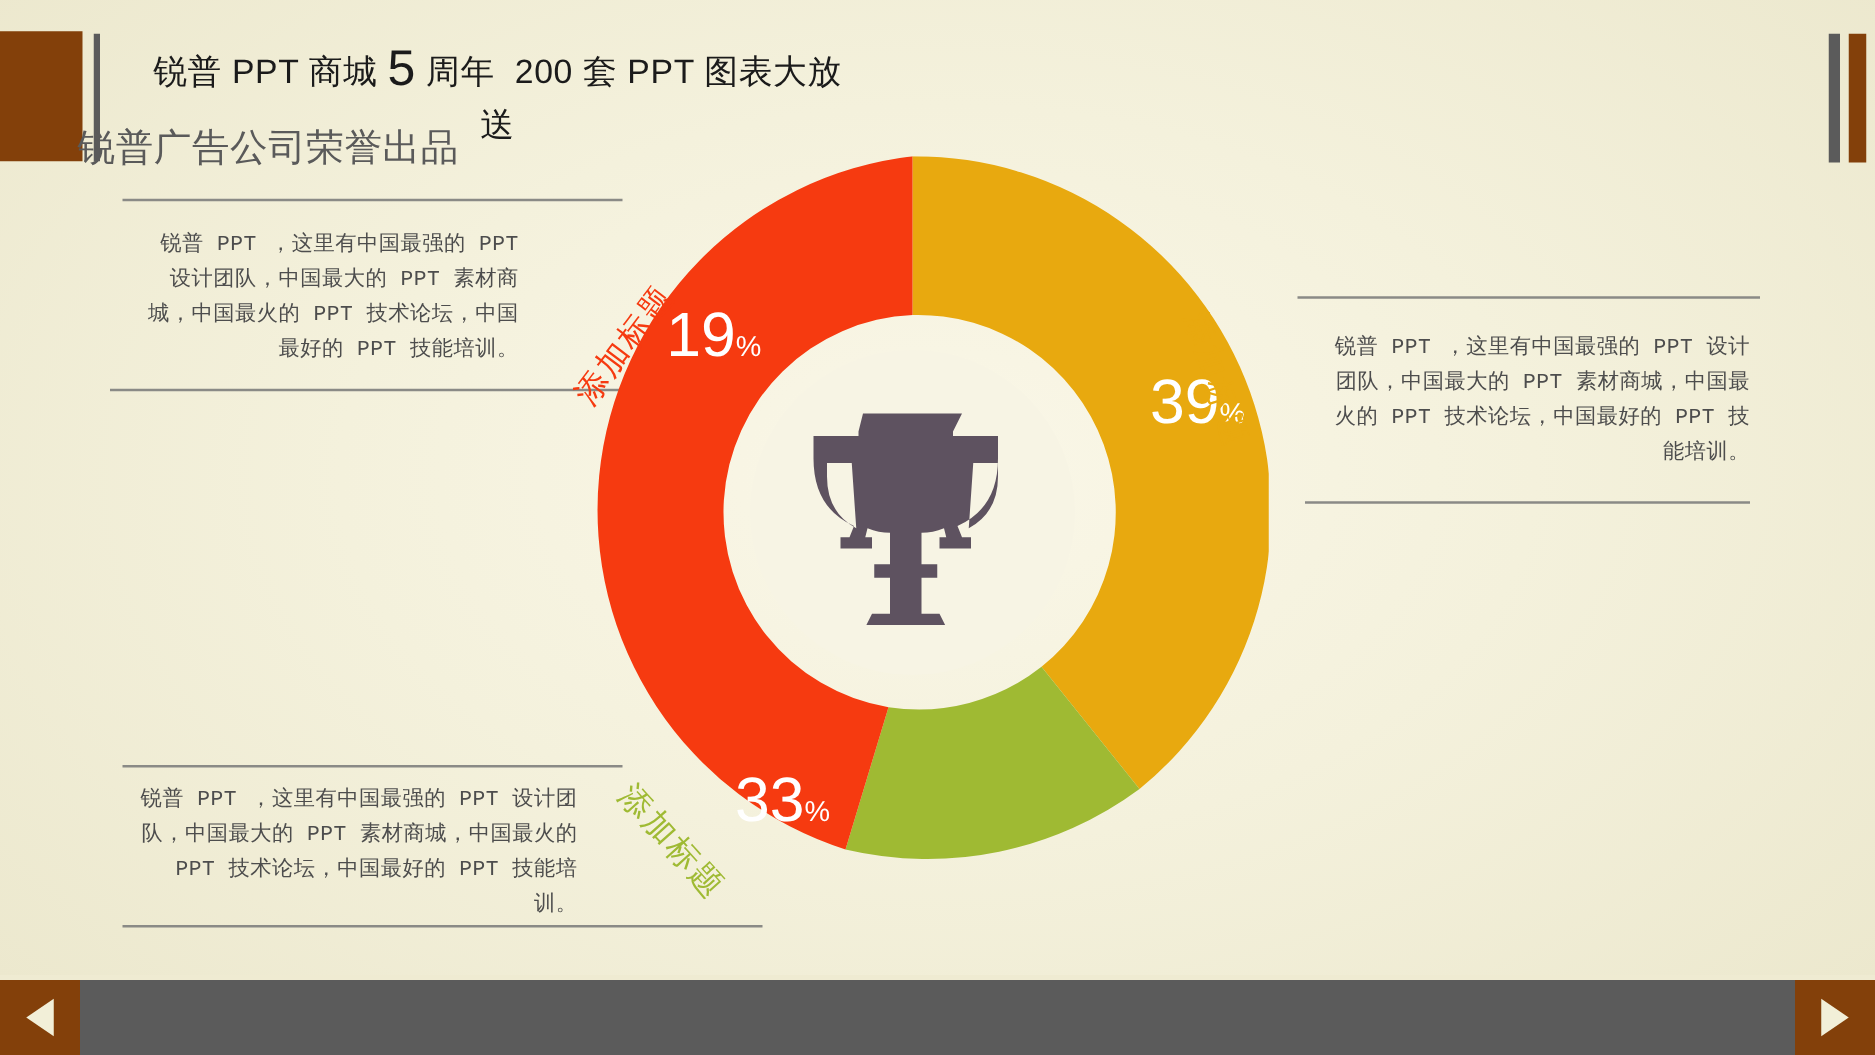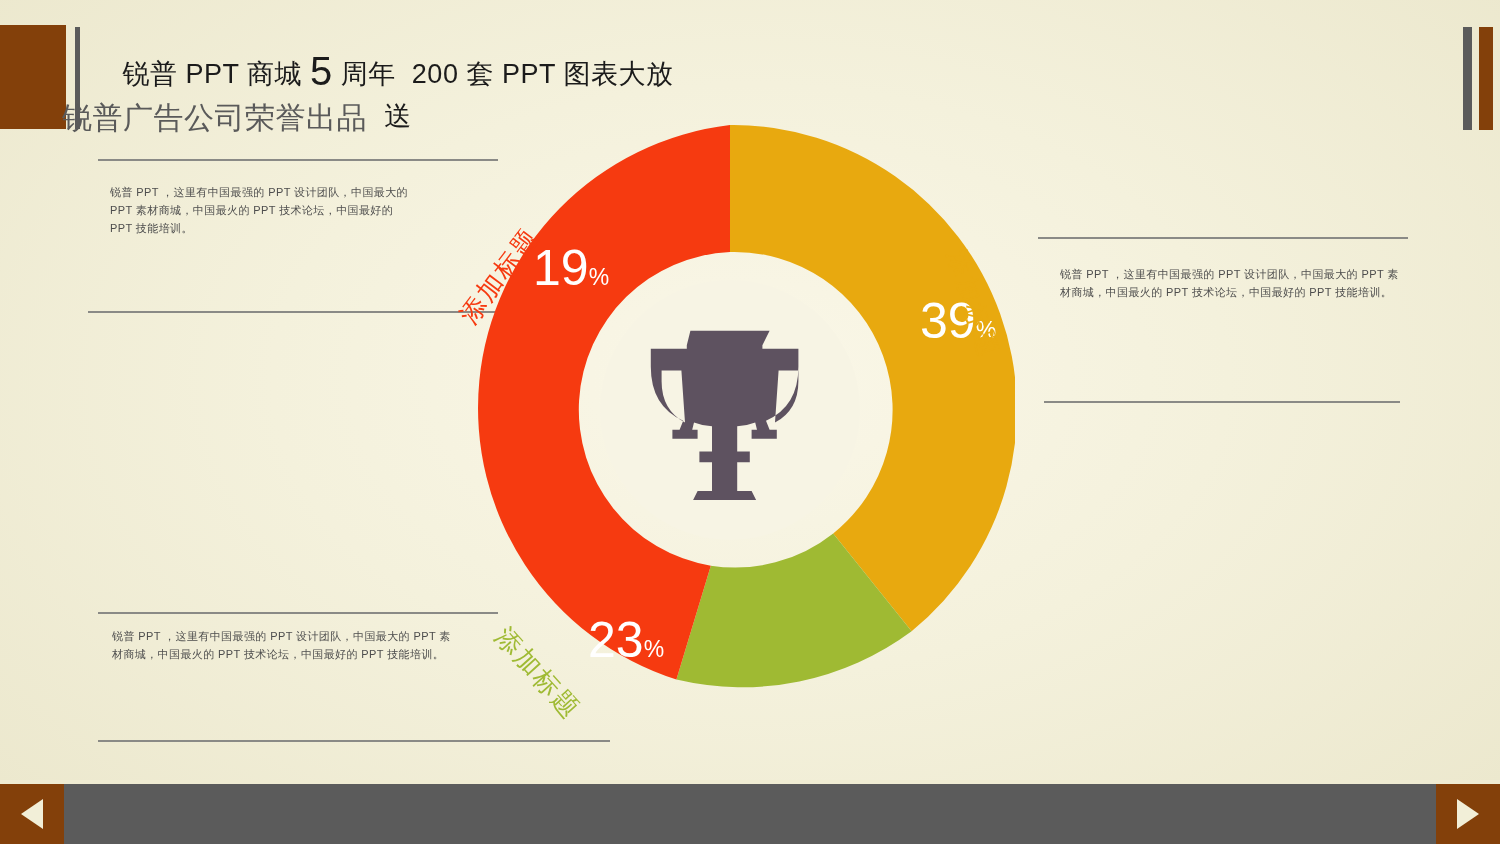--- a/index.html
+++ b/index.html
@@ -27,35 +27,35 @@
     position:absolute;right:28px;top:27px;width:9px;height:103px;
     background:#5B5B5B;
   }
   .edge-brown{
     position:absolute;right:7px;top:27px;width:14px;height:103px;
     background:#83400A;
   }
 
   
   .title{
-    position:absolute;left:88px;top:44px;width:620px;
+    position:absolute;left:88px;top:28px;width:620px;
     font-size:27px;color:#1b1b1b;line-height:1.35;
     text-align:center;letter-spacing:.5px;white-space:pre-wrap;
   }
   .title .big{font-size:40px;vertical-align:-2px;}
   .subtitle{
     position:absolute;left:62px;top:98px;width:420px;
     font-size:30px;color:#5A5A5A;letter-spacing:.5px;
   }
 
   
   .txtblock{position:absolute;}
   .txtblock p{
-    margin:0;font-size:11px;line-height:1.65;color:#4D4D4D;
-    letter-spacing:.4px;
+    margin:0;font-size:17px;line-height:1.65;color:#4D4D4D;
+    text-align:right;letter-spacing:.4px;font-family:Liberation Mono, monospace;
   }
   .rule{position:absolute;height:2px;background:#8A8A86;}
 
   #tb-left{left:110px;top:183px;width:305px;}
   #tb-right{left:1060px;top:265px;width:340px;}
   #tb-bottom{left:112px;top:627px;width:350px;}
 
   
   .donut-wrap{
     position:absolute;left:445px;top:125px;width:570px;height:570px;
@@ -148,21 +148,21 @@
       <path d="M 231.4 554.6 A 285 285 0 0 1 285 0 L 285 127 A 158 158 0 0 0 265.8 440.7 Z" fill="#F63A10"></path>
     </svg>
     <div class="center-hole"></div>
     <svg class="trophy" viewBox="0 0 100 100">
       <path fill="#5E5260" d="M28 6 h44 l-4 8 v2 h20 v10 q0 22 -18 30 l2 5 h4 v5 h-14 v-5 h3 l-1 -4 q-5 2 -10 2 v14 h7 v6 h-7 v16 h8 l6 12 h-42 l6 -12 h8 v-16 h-7 v-6 h7 v-14 q-5 0 -10 -2 l-1 4 h3 v5 h-14 v-5 h4 l2 -5 q-18 -8 -18 -30 v-10 h20 v-2 z M12 28 v6 q0 16 13 23 l-2 -29 z M88 28 h-11 l-2 29 q13 -7 13 -23 z M44 14 h8 v34 h-8 z"></path>
     </svg>
   </div>
 
   <div class="val" id="val-red"><span>19</span><span class="pct">%</span></div>
   <div class="val" id="val-yellow"><span>39</span><span class="pct">%</span></div>
-  <div class="val" id="val-green"><span>23</span><span class="pct">%</span></div>
+  <div class="val" id="val-green"><span>33</span><span class="pct">%</span></div>
 
   <div class="seg-title" id="seg-red">添加标题</div>
   <div class="seg-title" id="seg-yellow">添加标题</div>
   <div class="seg-title" id="seg-green">添加标题</div>
 
   <div class="bottom-strip"></div>
   <div class="bottombar"></div>
   <div class="navbtn" id="nav-prev">
     <span class="tri tri-left"></span>
   </div>

